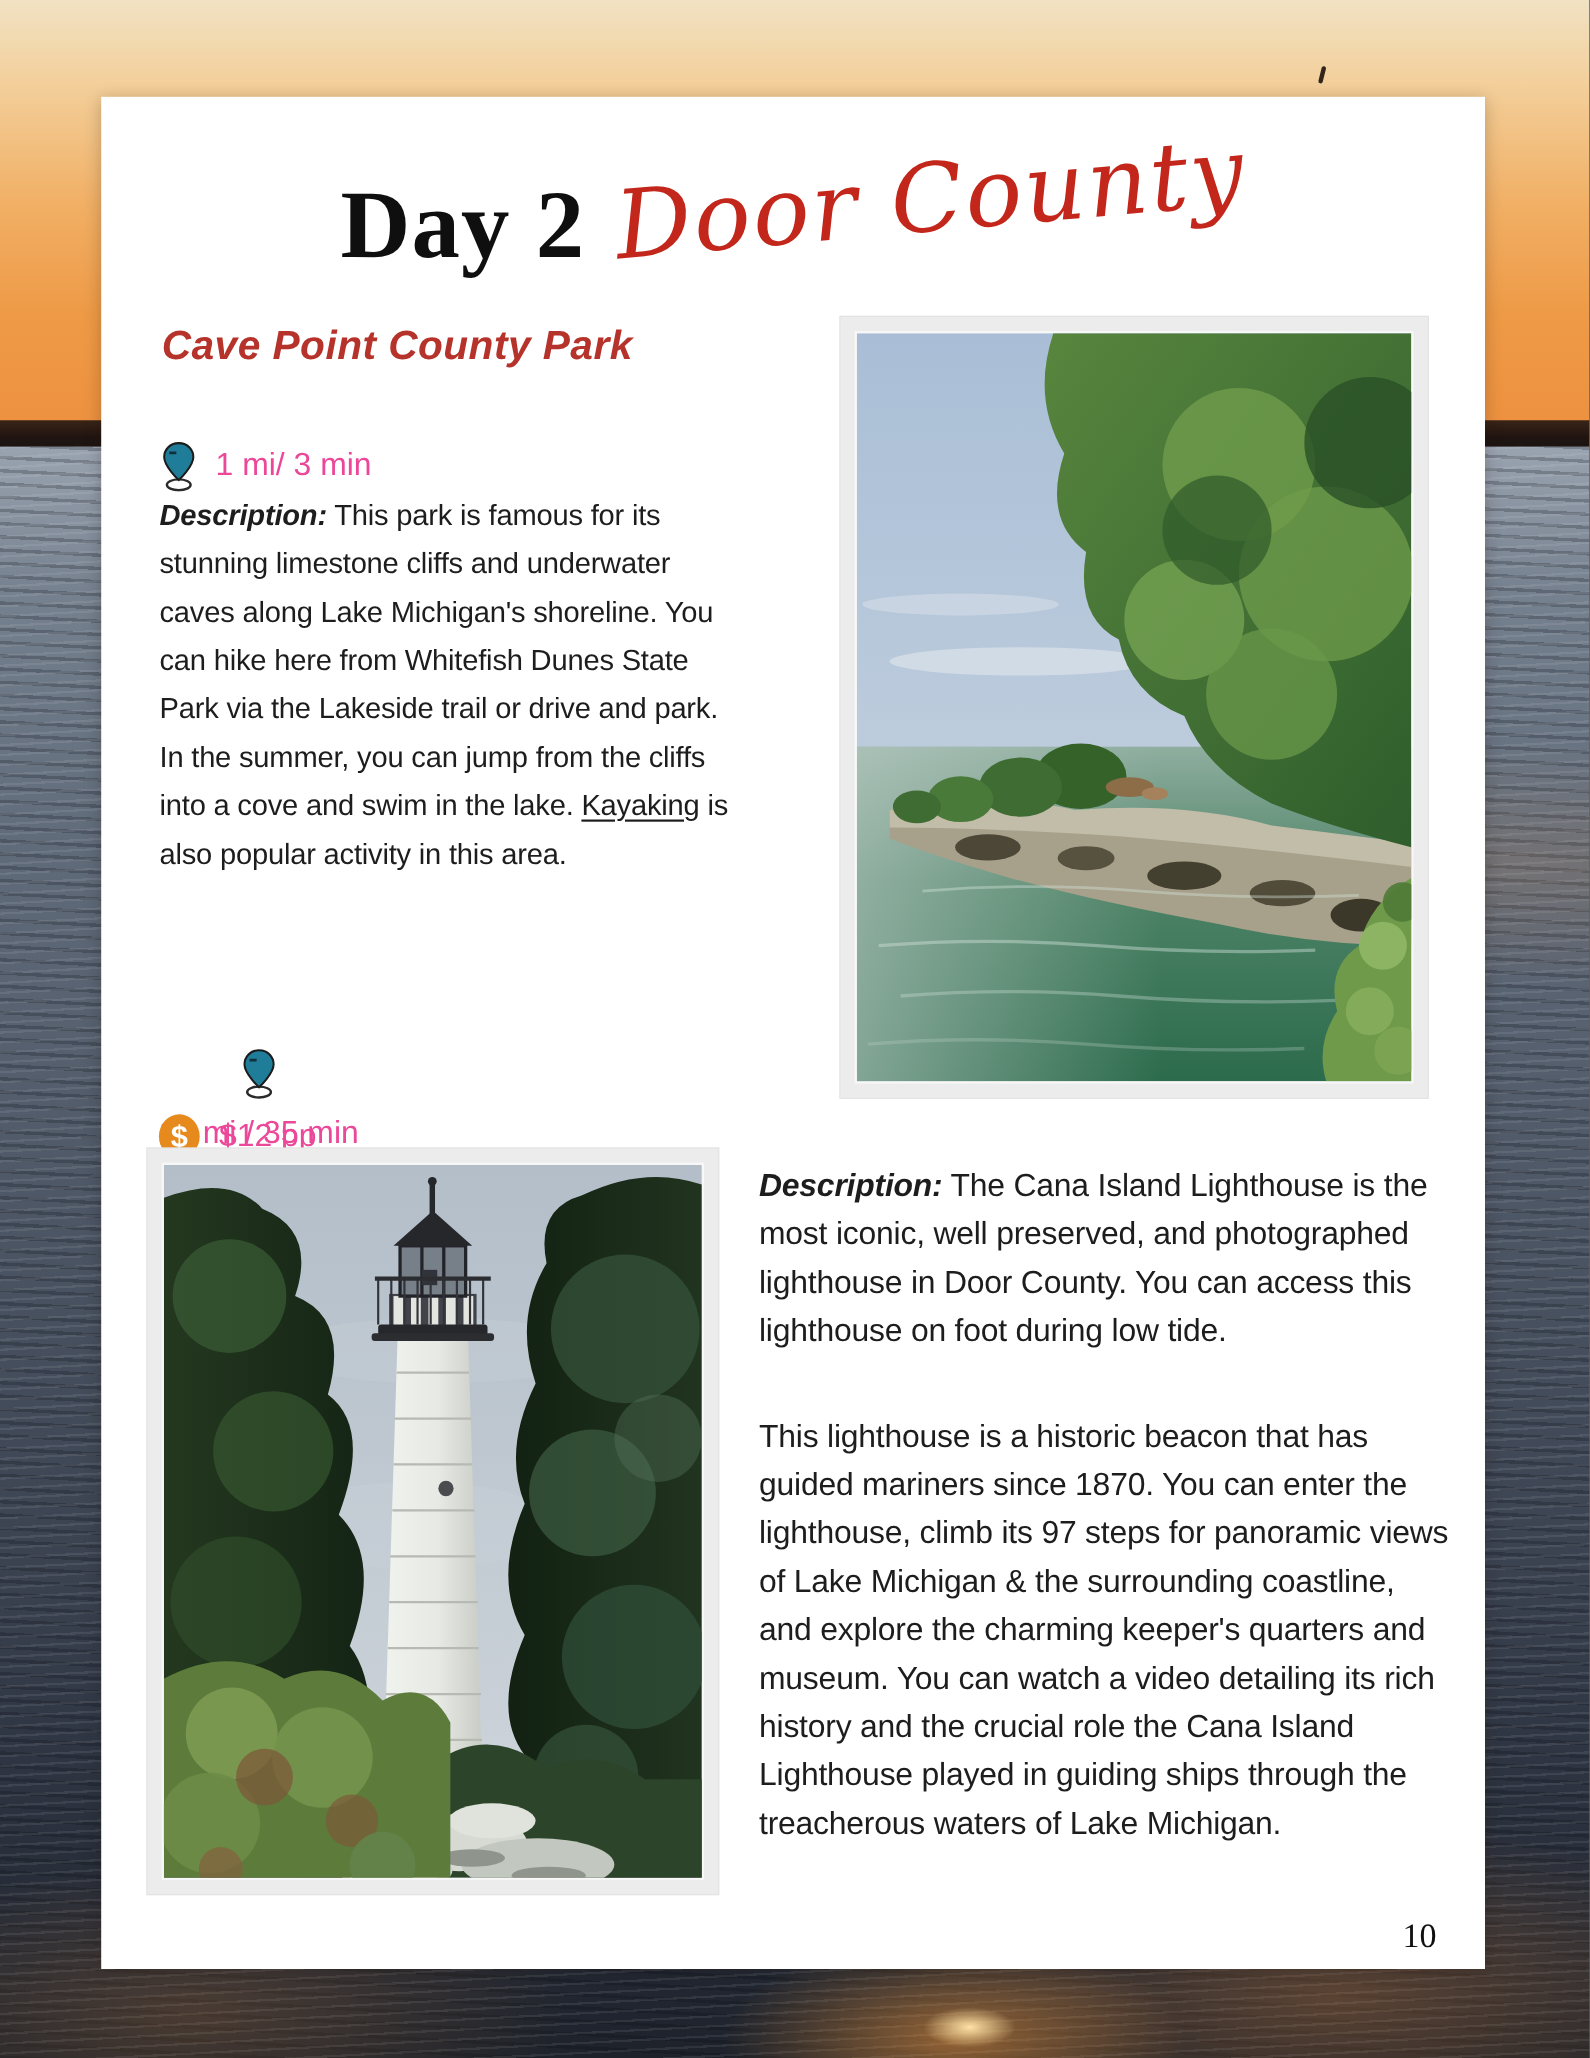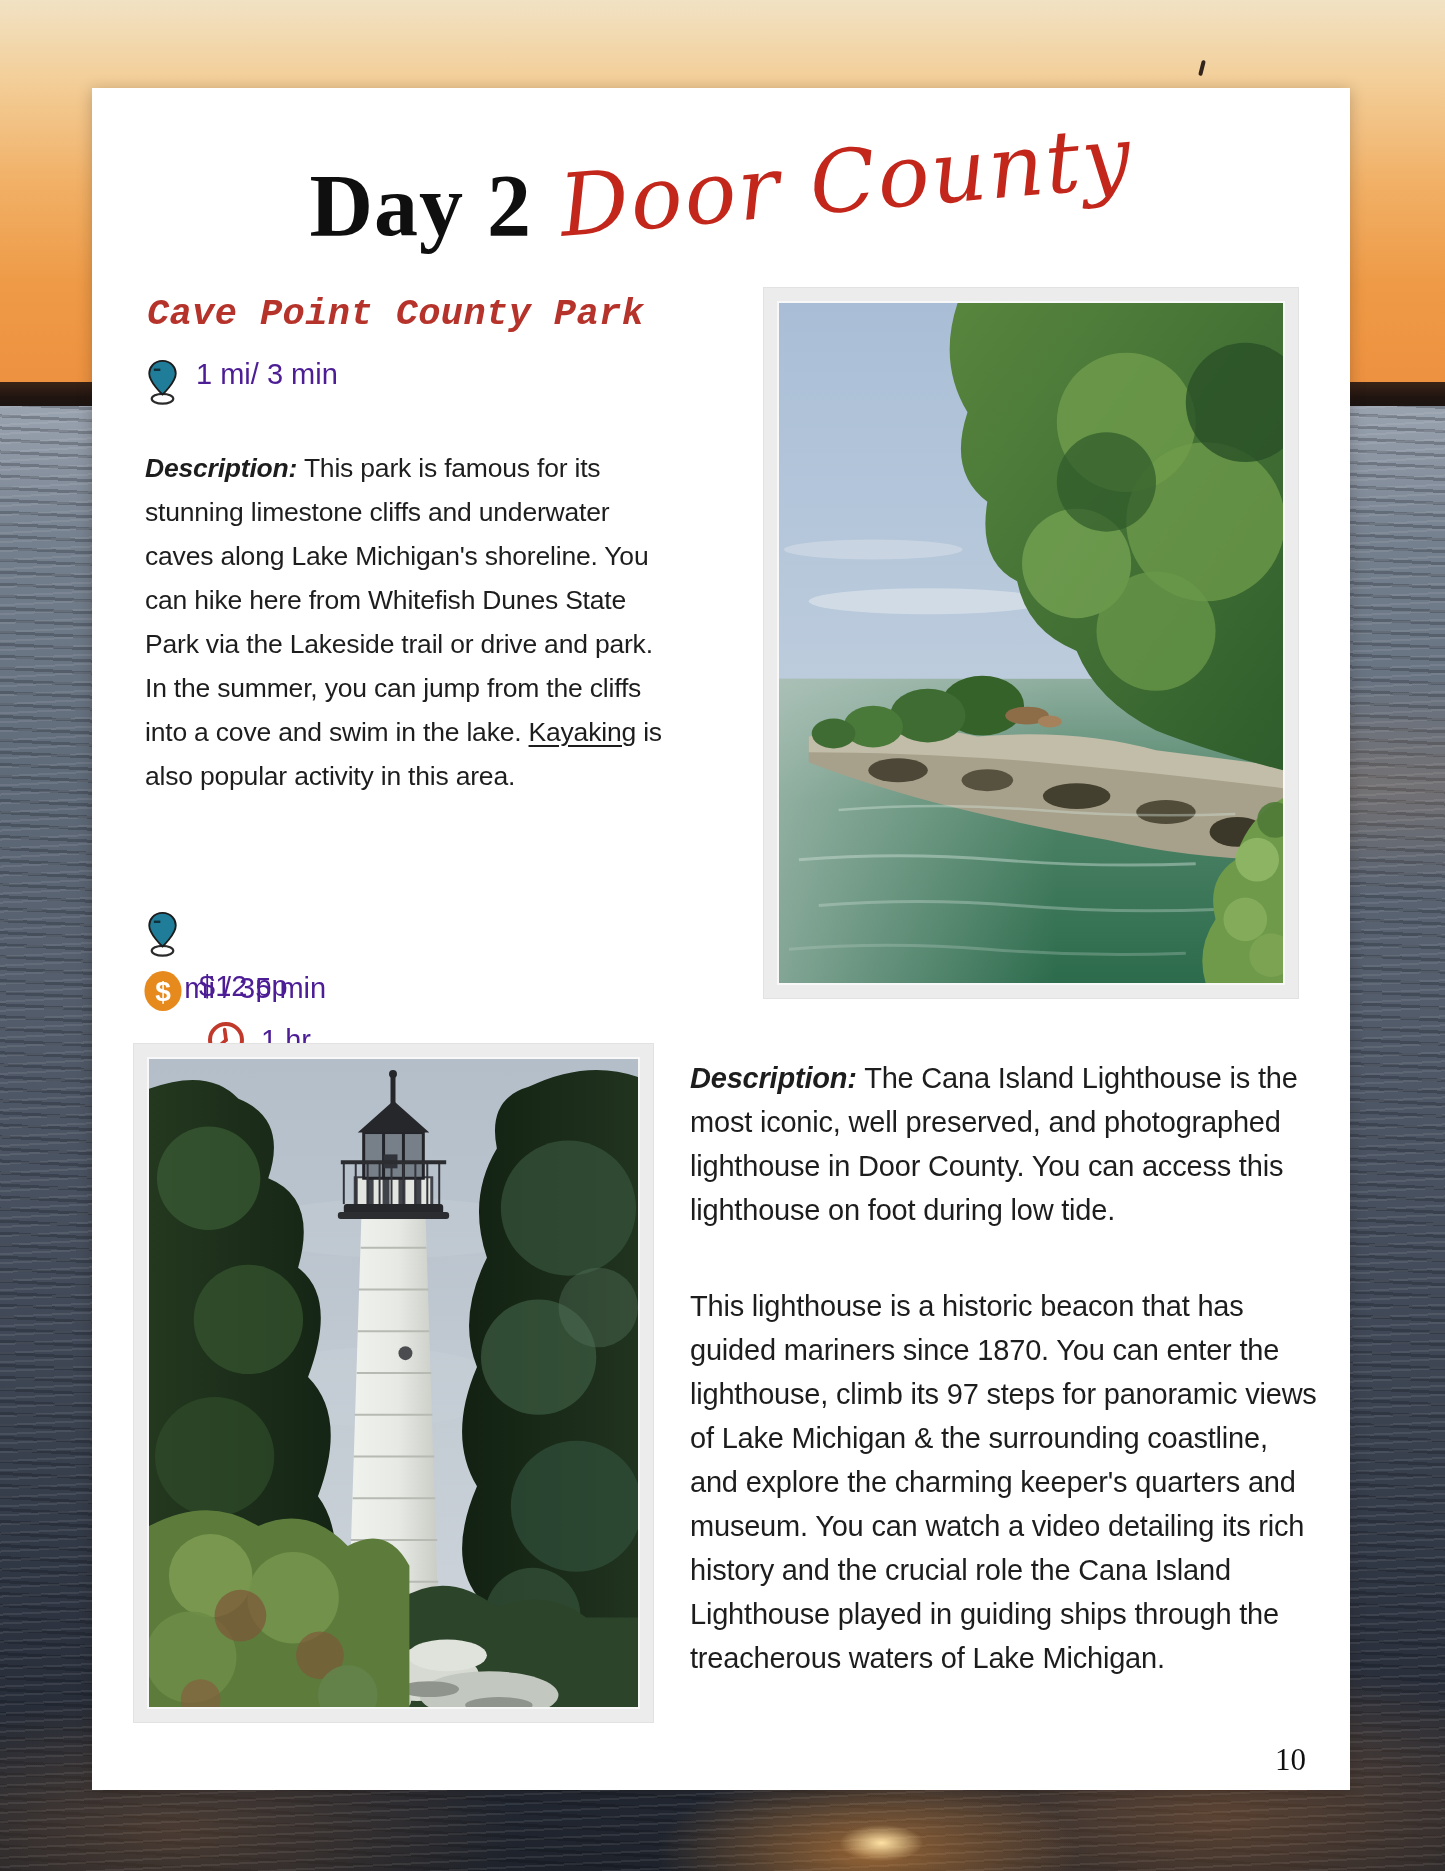--- a/index.html
+++ b/index.html
@@ -47,27 +47,27 @@
     font-family:"Liberation Serif", serif; font-weight:700; font-size:88px; line-height:1;
     color:#0f0f0f; letter-spacing:1px; padding-top:40px;
   }
   .title-script {
     font-family:"DejaVu Serif", serif; font-style:italic; font-weight:500;
     font-size:86px; line-height:1; color:#c3271b;
     transform:rotate(-5deg); padding-top:16px; letter-spacing:2px;
   }
   .section-heading {
     position:absolute; font-style:italic; font-weight:700; font-size:37px; line-height:1.1;
-    color:#b5332a; letter-spacing:0.4px;font-family:Liberation Mono, monospace;
+    color:#b5332a; letter-spacing:0.4px;
   }
   #heading-1 { left:55px; top:206px; }
   #heading-2 { left:55px; top:764px; }
   .info-row {
-    position:absolute; display:flex; align-items:flex-start; gap:15px;
-    font-size:29px; color:#4c1d95;
+    position:absolute; display:flex; align-items:center; gap:15px;
+    font-size:29px; color:#ec4899;margin-top:42px;
   }
   #travel-row-1 { left:52px; top:270px; }
   #travel-row-2 { left:52px; top:822px;flex-direction:column; }
   #price-row-2 { left:50px; top:882px; }
   .icon-pin  { width:37px; height:47px; }
   .icon-clock{ width:40px; height:40px; }
   .icon-coin { width:42px; height:42px; }
   .gap-group { display:flex; align-items:center; gap:15px; margin-left:62px; }
   .para {
     position:absolute; font-size:26.5px; line-height:44px; color:#1d1d1d; letter-spacing:-0.2px;

